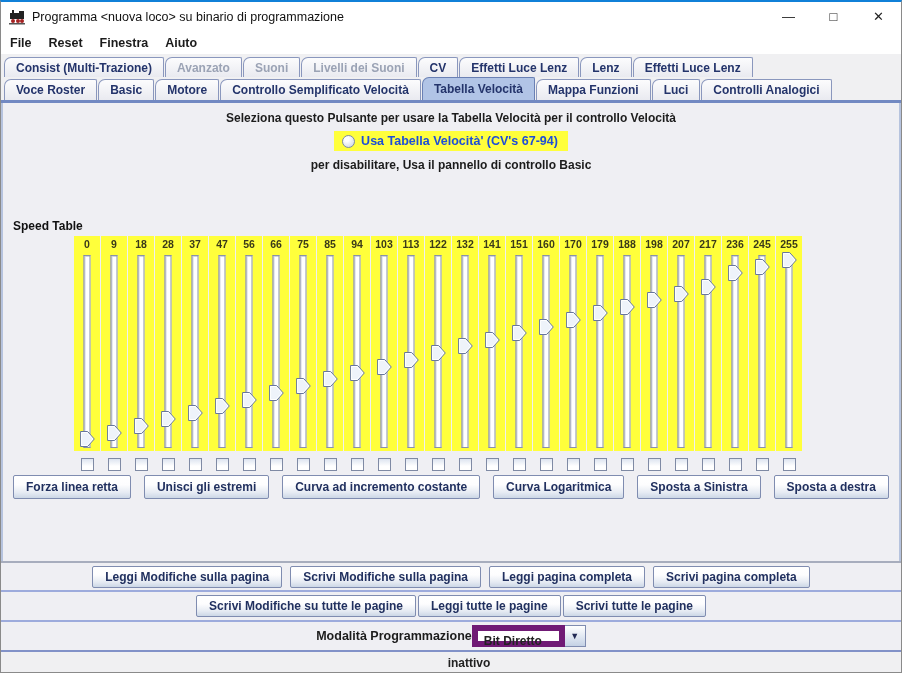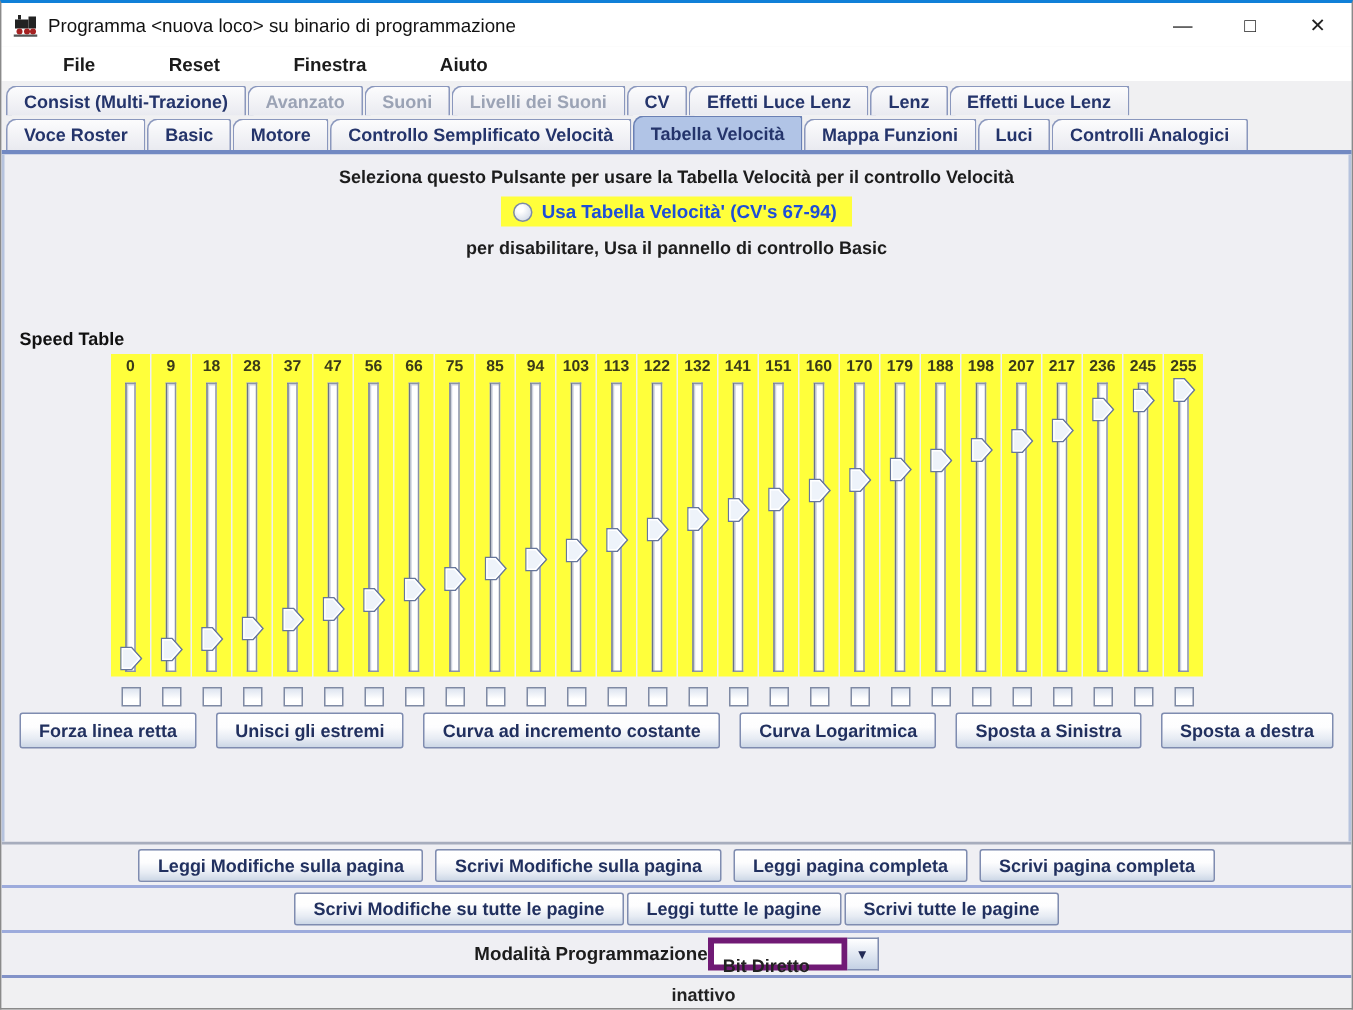--- a/index.html
+++ b/index.html
@@ -9,21 +9,21 @@
     background:#f0f0f2; border:1px solid #8a8a8a; border-top:2px solid #1080d8;
     overflow:hidden;
   }
   
   .titlebar { height:29px; background:#ffffff; display:flex; align-items:center; padding-left:8px; }
   .title-text { font-size:12.5px; color:#111; margin-left:7px; }
   .win-controls { margin-left:auto; display:flex; height:100%; }
   .win-btn { width:45px; height:100%; display:flex; align-items:center; justify-content:center; font-size:13px; color:#222; cursor:default; }
   
   .menubar { height:23px; background:#ffffff; display:flex; align-items:center; padding-left:9px; }
-  .menu-item { font-weight:bold; font-size:12.5px; color:#1b1b1b; padding:0 9px 0 0; margin-right:8px;margin-left:32px; }
+  .menu-item { font-weight:bold; font-size:12.5px; color:#1b1b1b; padding:0 9px 0 0; margin-right:8px; }
   
   .tabs { padding:2px 0 0 3px; background:#f0f0f2; }
   .tabrow { display:flex; align-items:flex-end; }
   .tabrow1 { height:21px; }
   .tabrow2 { height:23px; }
   .tab {
     background:linear-gradient(#fcfcfd,#e9eaf0);
     border:1px solid #8a97bd; border-bottom:none;
     border-radius:7px 2px 0 0;
     padding:0 11px; font-size:12px; font-weight:bold; color:#24346b;
@@ -64,22 +64,22 @@
   .curve-row { position:absolute; top:372px; left:10px; right:10px; display:flex; justify-content:space-between; }
   
   .rowA { height:31px; border-top:2px solid #a7adbd; border-bottom:2px solid #9dabdc;
     display:flex; justify-content:center; align-items:center; gap:8px; background:#efeff3; }
   .rowB { height:30px; border-bottom:2px solid #9dabdc;
     display:flex; justify-content:center; align-items:center; gap:2px; background:#efeff3; }
   .rowA .btn, .rowB .btn { padding:3px 12px; }
   .rowC { height:30px; border-bottom:2px solid #8292c8; display:flex; justify-content:center; align-items:center; background:#efeff3; }
   .combo-label { font-weight:bold; font-size:12.5px; color:#1c1c1c; }
   .combo { display:flex; height:22px; }
-  .combo-value { border:4px solid #701a75; background:#fff; font-size:12px; font-weight:bold; color:#222;
-    padding:8px 6px 0; width:93px; height:22px; }
+  .combo-value { border:6px solid #701a75; background:#fff; font-size:12px; font-weight:bold; color:#222;
+    padding:3px 6px 0; width:93px; height:22px; }
   .combo-arrow { width:21px; height:22px; border:1px solid #7f8cb0; border-left:none;
     background:linear-gradient(180deg,#ffffff,#dce4f0 60%,#c4d1e4); display:flex; align-items:center; justify-content:center;
     font-size:9px; color:#222a55; }
   .status { height:22px; display:flex; justify-content:center; align-items:center;
     font-weight:bold; font-size:12px; color:#222; background:#f0f0f2;padding-left:36px; }
 </style>
 </head>
 <body>
 
 <div class="window">

